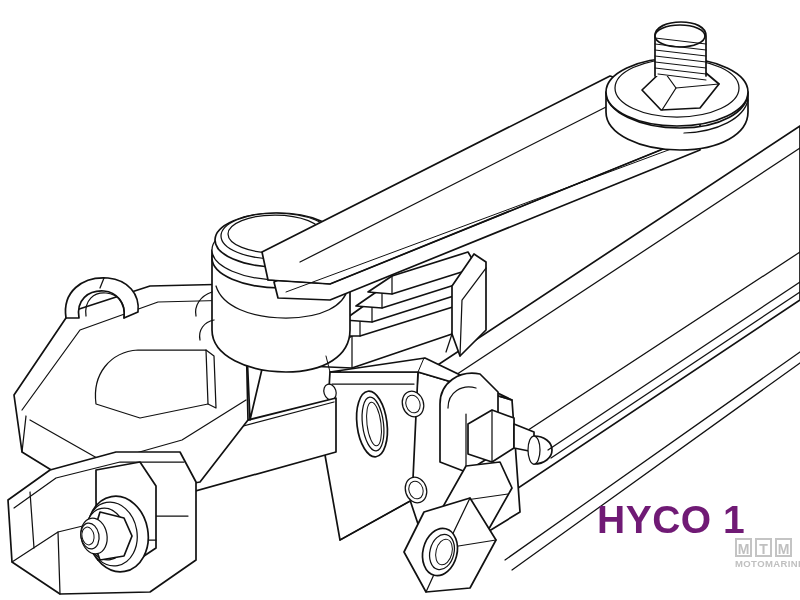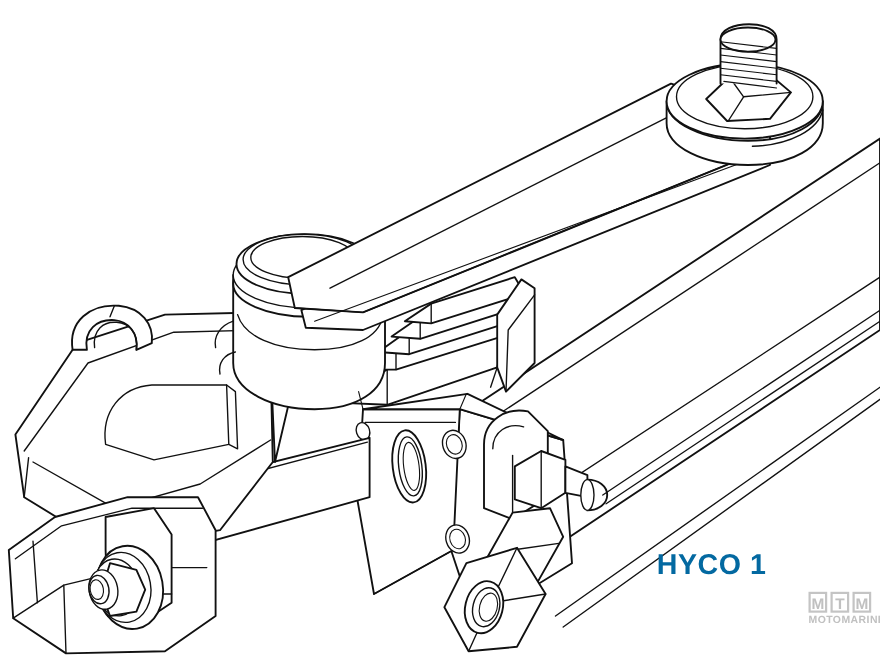--- a/index.html
+++ b/index.html
@@ -23,24 +23,24 @@
     top: 0;
     width: 800px;
     height: 600px;
     display: block;
   }
   .part-label {
     position: absolute;
     left: 597px;
     top: 498px;
     font-family: "Liberation Sans", sans-serif;
-    font-size: 26px;
+    font-size: 39px;
     font-weight: bold;
     letter-spacing: 0.5px;
-    color: #0369a1;
+    color: #701a75;
     white-space: nowrap;
     user-select: none;
   }
   .watermark {
     position: absolute;
     left: 735px;
     top: 538px;
     width: 62px;
     user-select: none;
   }

